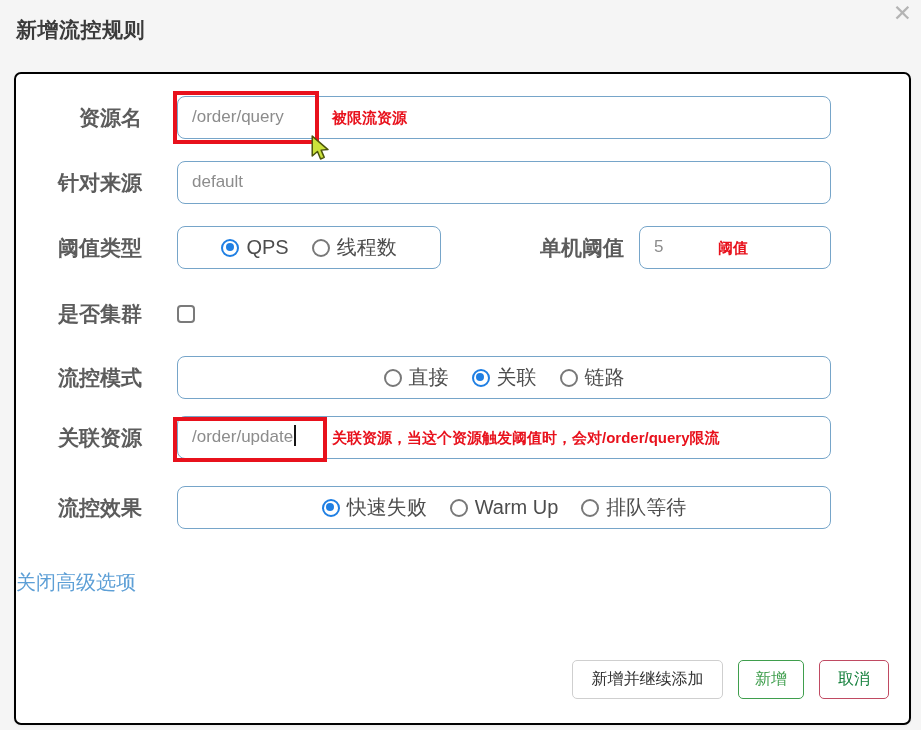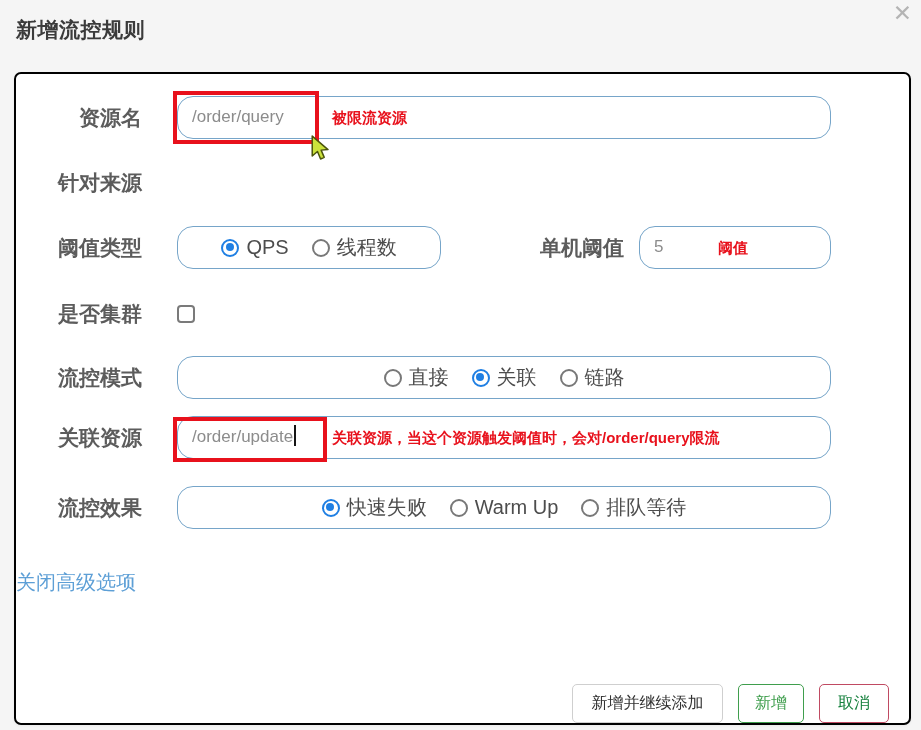--- a/index.html
+++ b/index.html
@@ -23,21 +23,21 @@
     position:absolute;left:14px;top:72px;width:893px;height:649px;
     background:#fff;border:2px solid #000000;border-radius:7px;
     box-shadow:0 1px 3px rgba(0,0,0,.05);
   }
   .lbl{
     position:absolute;left:0;width:126px;text-align:right;
     font-size:21px;font-weight:bold;color:#5c5c5c;line-height:43px;
   }
   .ctl{
     position:absolute;left:161px;height:43px;box-sizing:border-box;
-    border:1.5px solid #76a5c9;border-radius:16px;background:#fff;
+    border:1.5px solid #76a5c9;border-radius:8px;background:#fff;
   }
   .ctl .val{
     display:inline-block;font-size:17px;color:#8c8c8c;line-height:40px;
     padding-left:14px;white-space:nowrap;
   }
   .radios{display:flex;align-items:center;justify-content:center;gap:23px;}
   .radio{display:flex;align-items:center;gap:7px;font-size:20px;color:#4d4d4d;cursor:pointer;}
   .rdot{width:18px;height:18px;border-radius:50%;box-sizing:border-box;background:#fff;flex:none;}
   .rdot.off{border:2.5px solid #787878;}
   .rdot.on{border:2.5px solid #1f7fe3;position:relative;}
@@ -60,21 +60,21 @@
     vertical-align:-4px;margin-left:1px;
   }
   
   .adv-link{
     position:absolute;top:495px;left:0;width:100%;text-align:left;
     font-size:20px;color:#5d9fd6;cursor:pointer;
   }
   .btn{
     position:absolute;top:586px;height:39px;box-sizing:border-box;
     border-radius:5px;background:#fff;font-size:16px;text-align:center;
-    line-height:36px;cursor:pointer;margin-top:24px;
+    line-height:36px;cursor:pointer;
   }
   .btn-continue{left:556px;width:151px;border:1px solid #cfcfcf;color:#333;}
   .btn-add{left:722px;width:66px;border:1px solid #3f9e4d;color:#3f9e4d;}
   .btn-cancel{left:803px;width:70px;border:1px solid #c04a62;color:#15803d;}
   
   .cursor{position:absolute;left:310px;top:135px;width:22px;height:27px;pointer-events:none;}
 </style>
 </head>
 <body>
 
@@ -84,20 +84,23 @@
 <div class="card">
 
   <div class="lbl" style="top:22px">资源名</div>
   <div class="ctl" style="top:22px;width:654px">
     <span class="val">/order/query</span>
   </div>
   <div class="hlbox" style="left:157px;top:17px;width:138px;height:45px"></div>
   <div class="ann" style="left:316px;top:22px">被限流资源</div>
 
   <div class="lbl" style="top:87px">针对来源</div>
+  <div class="ctl" style="top:87px;width:654px">
+    <span class="val">default</span>
+  </div>
 
   <div class="lbl" style="top:152px">阈值类型</div>
   <div class="ctl radios" style="top:152px;width:264px">
     <span class="radio">
       <span class="rdot on"></span>
       <span>QPS</span>
     </span>
     <span class="radio">
       <span class="rdot off"></span>
       <span>线程数</span>

